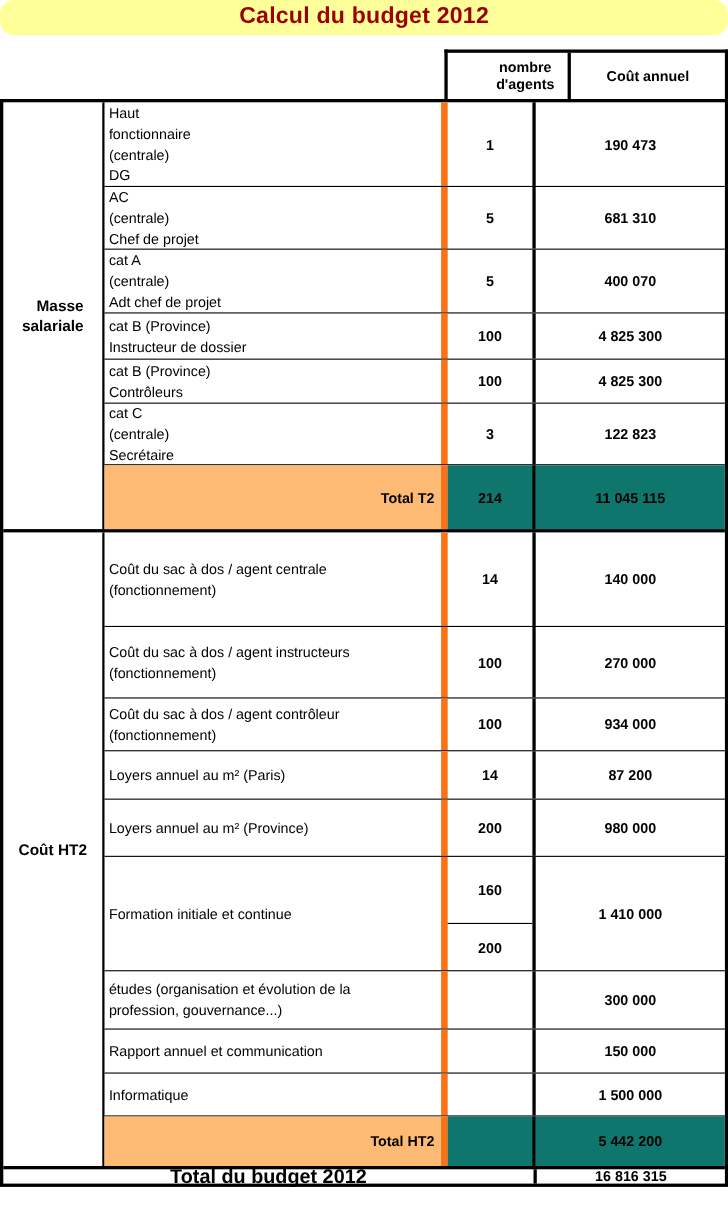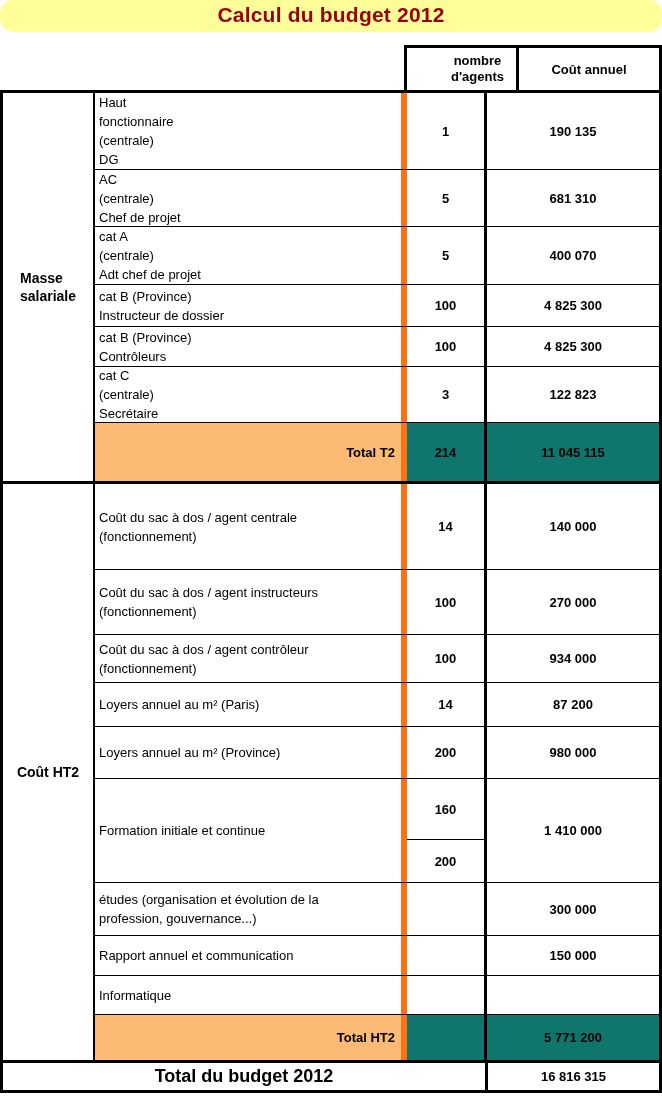--- a/index.html
+++ b/index.html
@@ -34,21 +34,21 @@
     flex:1; display:flex; align-items:center; justify-content:center;
     font-weight:bold;
   }
 
   .tbl { width:662px; border:3px solid #000; }
   .section { display:flex; }
   .section-sep { border-top:3px solid #000; }
   .sec-label {
     width:92px; border-right:2px solid #000; flex-shrink:0;
     display:flex; align-items:center; justify-content:center;
-    font-weight:bold; font-size:14px; text-align:left;
+    font-weight:bold; font-size:14px; text-align:right;
     line-height:18px; white-space:pre-line;
   }
   .rows { flex:1; display:flex; flex-direction:column; }
   .row { display:flex; }
   .row + .row { border-top:1px solid #000; }
   .desc {
     width:312px; border-right:6px solid #f97316; flex-shrink:0;
     display:flex; flex-direction:column; justify-content:center;
     padding:2px 4px 2px 4px; line-height:19px; white-space:pre-line;
   }
@@ -69,21 +69,21 @@
   .cost {
     flex:1; display:flex; align-items:center; justify-content:center;
     font-weight:bold;
   }
   .total-row .desc {
     background:#fdba74; align-items:flex-end; font-weight:bold;
     padding-right:6px; justify-content:center;
   }
   .total-row .agents, .total-row .cost { background:#0f766e; }
 
-  .grand { display:flex; border-top:3px solid #000; height:30px; }
+  .grand { display:flex; border-top:3px solid #000; height:16px; }
   .grand-label {
     width:485px; border-right:3px solid #000; flex-shrink:0;
     display:flex; align-items:center; justify-content:center;
     font-size:18px; font-weight:bold;
   }
   .grand-cost {
     flex:1; display:flex; align-items:center; justify-content:center;
     font-weight:bold;
   }
 </style>
@@ -107,21 +107,21 @@
   <div class="section">
     <div class="sec-label">Masse
 salariale</div>
     <div class="rows">
       <div class="row" style="height:76px">
         <div class="desc">Haut
 fonctionnaire
 (centrale)
 DG</div>
         <div class="agents">1</div>
-        <div class="cost">190 135</div>
+        <div class="cost">190 473</div>
       </div>
       <div class="row" style="height:57px">
         <div class="desc">AC
 (centrale)
 Chef de projet</div>
         <div class="agents">5</div>
         <div class="cost">681 310</div>
       </div>
       <div class="row" style="height:58px">
         <div class="desc">cat A
@@ -203,25 +203,26 @@
         <div class="cost">300 000</div>
       </div>
       <div class="row" style="height:40px">
         <div class="desc">Rapport annuel et communication</div>
         <div class="agents"></div>
         <div class="cost">150 000</div>
       </div>
       <div class="row" style="height:39px">
         <div class="desc">Informatique</div>
         <div class="agents"></div>
+        <div class="cost">1 500 000</div>
       </div>
       <div class="row total-row" style="height:46px">
         <div class="desc">Total HT2</div>
         <div class="agents"></div>
-        <div class="cost">5 771 200</div>
+        <div class="cost">5 442 200</div>
       </div>
     </div>
   </div>
 
   <div class="grand">
     <div class="grand-label">Total du budget 2012</div>
     <div class="grand-cost">16 816 315</div>
   </div>
 
 </div>

